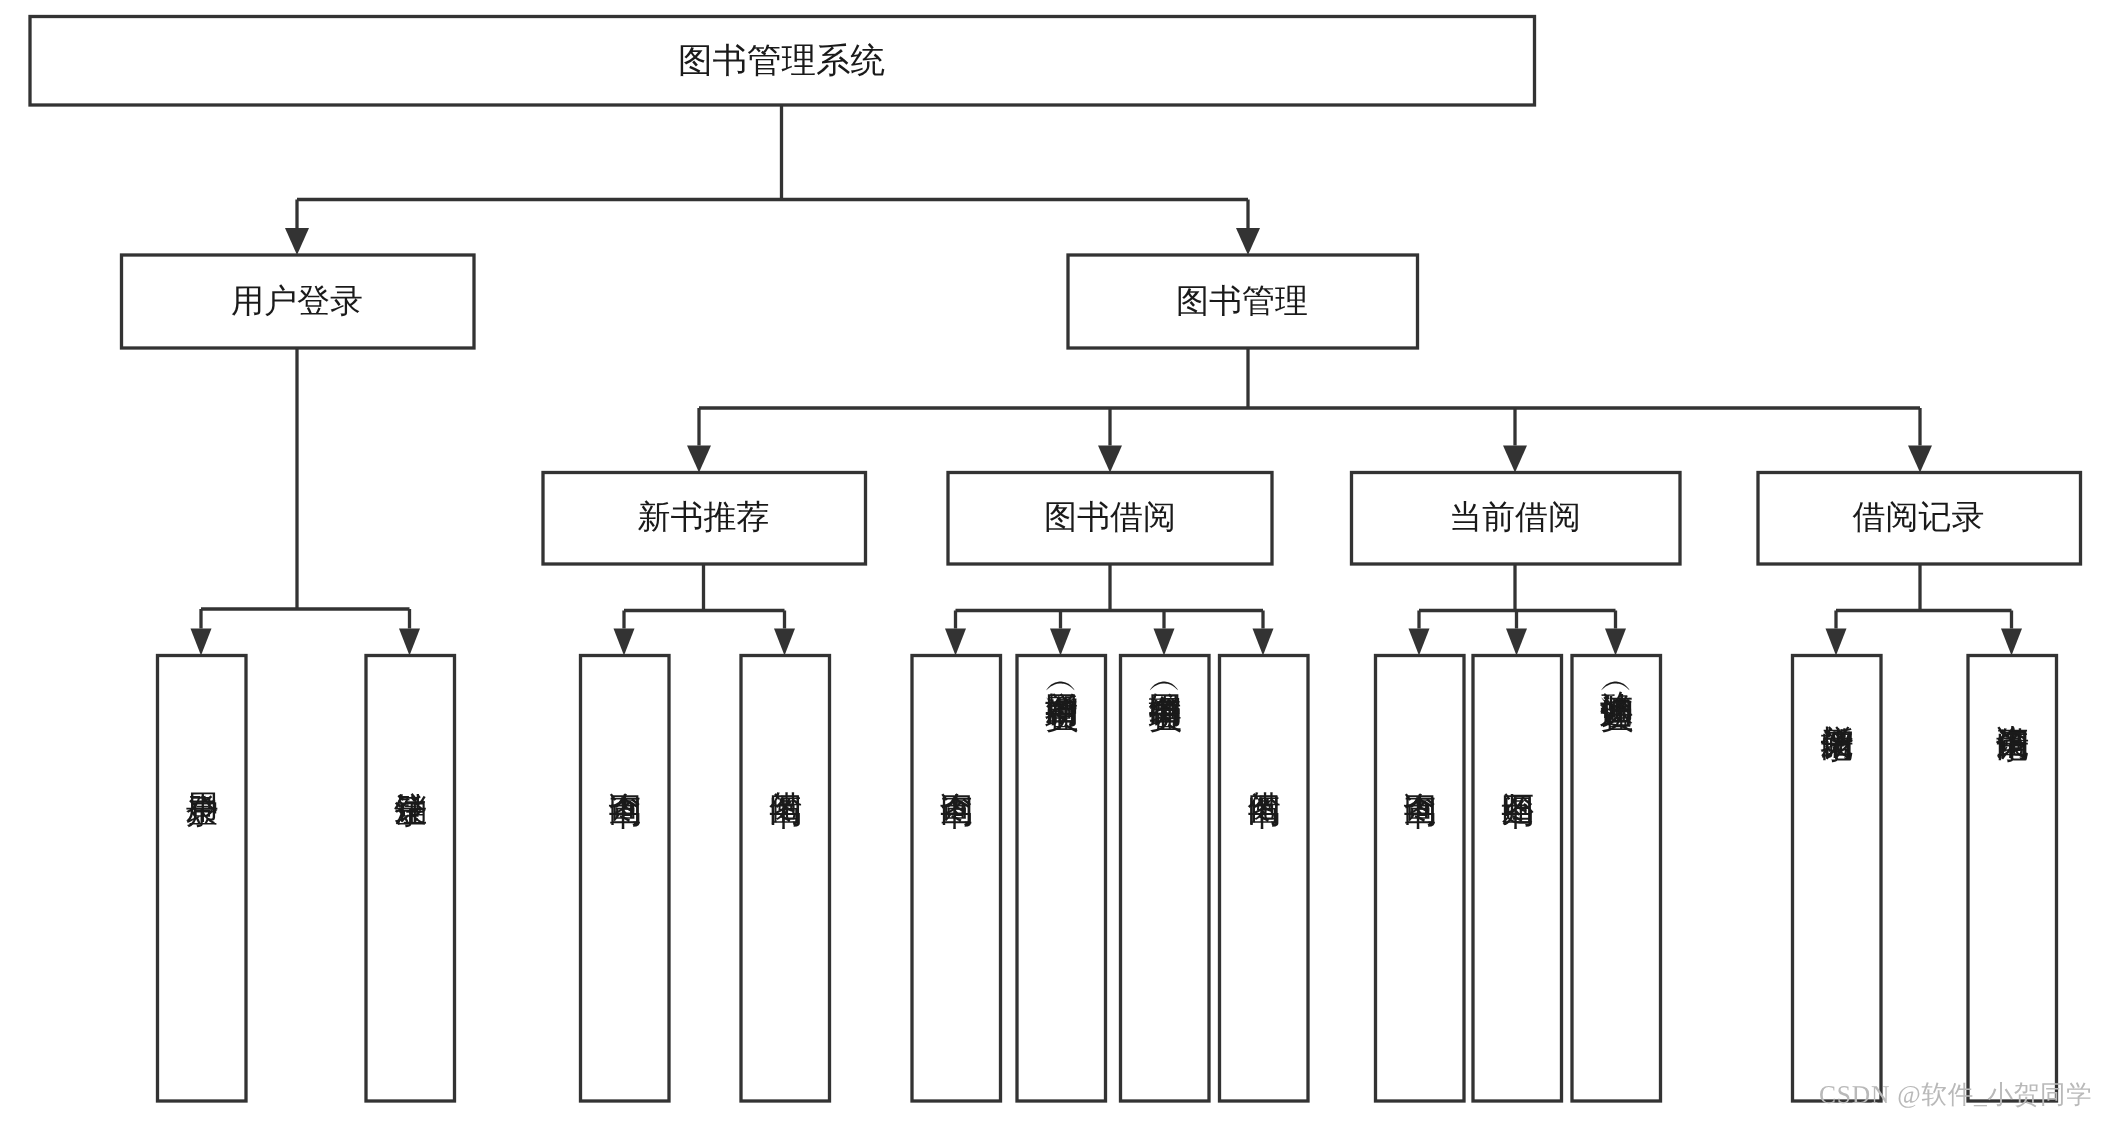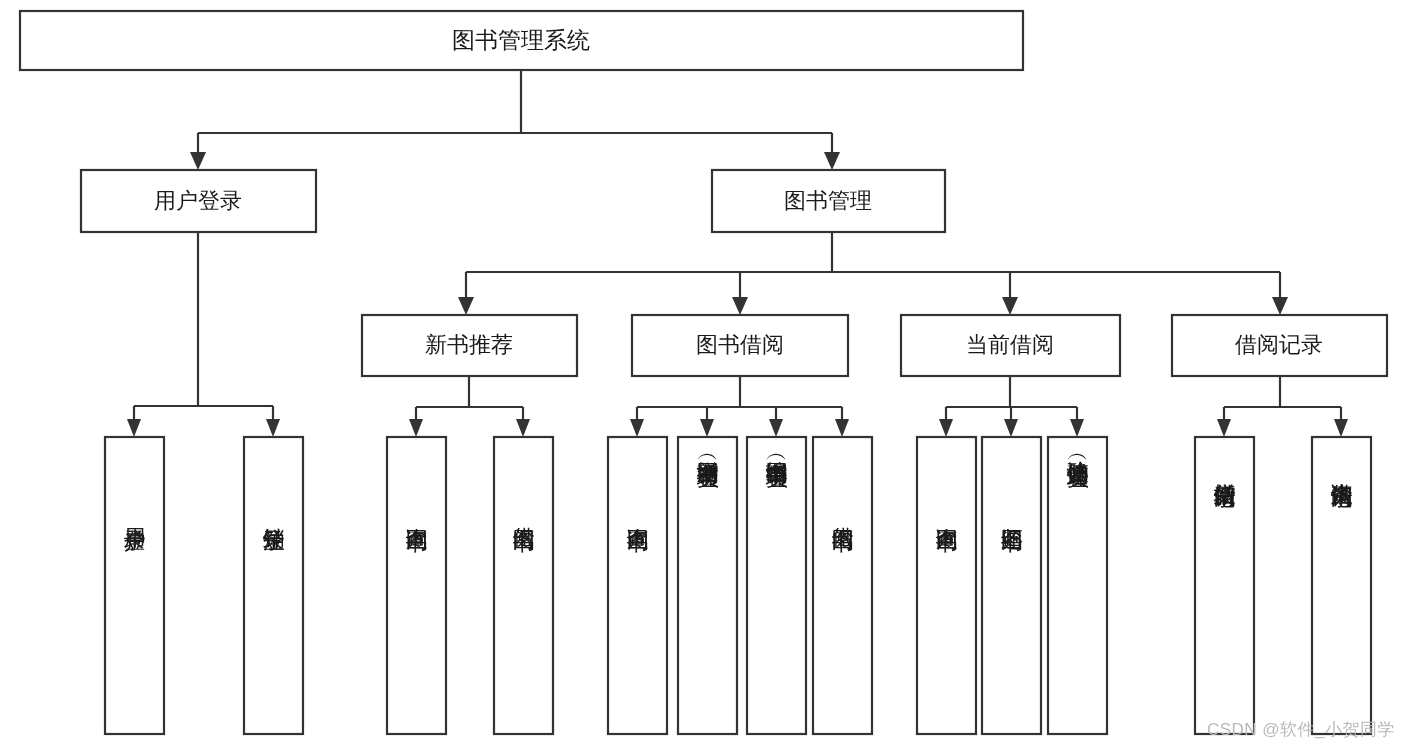--- a/index.html
+++ b/index.html
@@ -66,21 +66,21 @@
     align-items: center;
     justify-content: flex-start;
     text-align: left;
     white-space: nowrap;
     pointer-events: none;
   }
   .watermark {
     position: absolute;
     right: 10px;
     bottom: 6px;
-    font-family: Liberation Sans, sans-serif;
+    font-family: Liberation Serif, serif;
     font-size: 17px;
     color: #b9b9b9;
     letter-spacing: 0.5px;
     white-space: nowrap;
   }
 </style>
 </head>
 <body>
 
 <div id="diagram-root">

